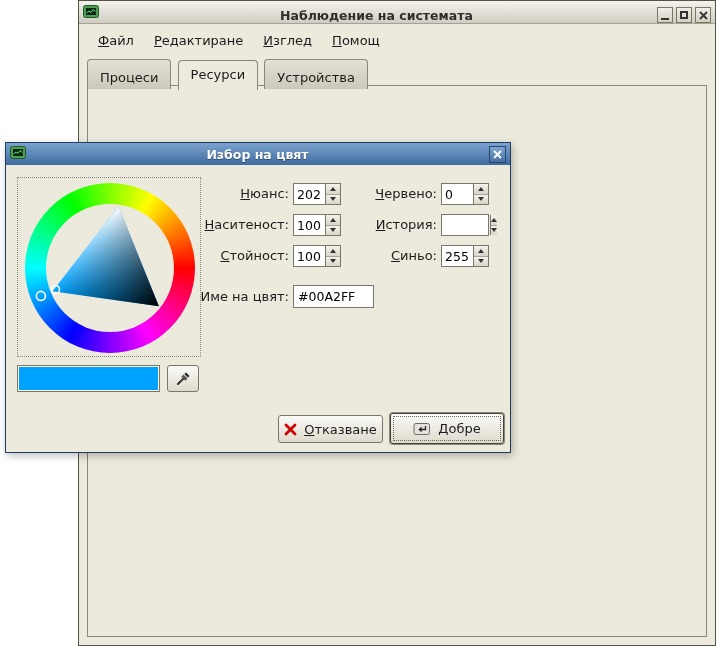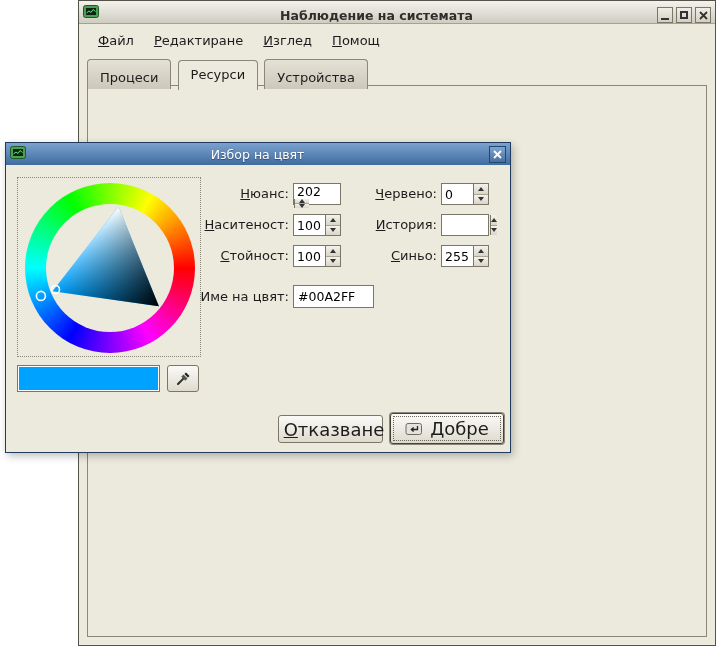--- a/index.html
+++ b/index.html
@@ -79,21 +79,21 @@
     position: absolute; left: 5px; top: 142px; width: 506px; height: 311px;
     background: #ece9dd; border: 1px solid #1f3b5e; z-index: 100;
     box-shadow: 2px 3px 8px rgba(0,0,0,0.25);
   }
   .dlg-titlebar {
     position: absolute; left: 0; top: 0; right: 0; height: 22px;
     background: linear-gradient(#7ba2cf, #3f6ba0);
     display: flex; align-items: center; padding: 0 4px;
   }
   .dlg-titlebar .title {
-    flex: 1; text-align: center; color: #fff; font-weight: normal; font-size: 12.5px;
+    flex: 1; text-align: center; color: #fff; font-weight: bold; font-size: 12.5px;
     text-shadow: 0 1px 1px rgba(0,0,0,0.4);
   }
   .dlg-close {
     width: 17px; height: 17px; background: linear-gradient(#7fa6d2, #466f9f);
     border: 1px solid #24466e; display: flex; align-items: center; justify-content: center;
   }
 
   .wheel-box {
     position: absolute; left: 11px; top: 34px; width: 184px; height: 180px;
     border: 1px dotted #8a867a;
@@ -141,21 +141,21 @@
   .tri-down { width:0; height:0; border-left:3px solid transparent; border-right:3px solid transparent; border-top:4px solid #333; }
 
   .txt-input {
     position: absolute; border: 1px solid #7b7768; background: #fff;
     font: 12.5px "DejaVu Sans", sans-serif; padding: 2px 4px; outline: none;
   }
 
   .dlg-btn {
     position: absolute; display: flex; align-items: center; justify-content: center; gap: 7px;
     background: linear-gradient(#fbfaf7, #dedacd); border: 1px solid #7b7768;
-    border-radius: 3px; font-size: 18px;
+    border-radius: 3px; font-size: 13px;
   }
   .dlg-btn.default {
     border: 1px solid #44413a; box-shadow: 0 0 0 1px #8a867a;
     outline: 1px dotted #6a675e; outline-offset: -4px;
   }
 </style>
 </head>
 <body>
 
 <div id="main-window">
@@ -296,21 +296,21 @@
   <span class="tool-btn">
     <svg width="16" height="16" viewBox="0 0 16 16">
       <path d="M3,13 L9,7" stroke="#333" stroke-width="2" stroke-linecap="round"></path>
       <path d="M8.5,3.5 l4,4 l-2.2,2.2 l-4,-4 z" fill="#555"></path>
       <path d="M11,1.5 l3.5,3.5 l-1.6,1.6 l-3.5,-3.5 z" fill="#222"></path>
       <path d="M2.2,13.8 l1,-2.6 l1.6,1.6 z" fill="#333"></path>
     </svg>
   </span>
 
   <span class="fld-label accel" style="right:221px; top:43px;">Нюанс:</span>
-  <span class="spin" style="left:287px; top:40px;flex-direction:column;">
+  <span class="spin" style="left:287px; top:40px;">
     <input value="202" style="">
     <span class="btns">
         <span class="sb">
           <span class="tri-up"></span>
         </span>
         <span class="sb">
           <span class="tri-down"></span>
         </span>
       </span>
   </span>

